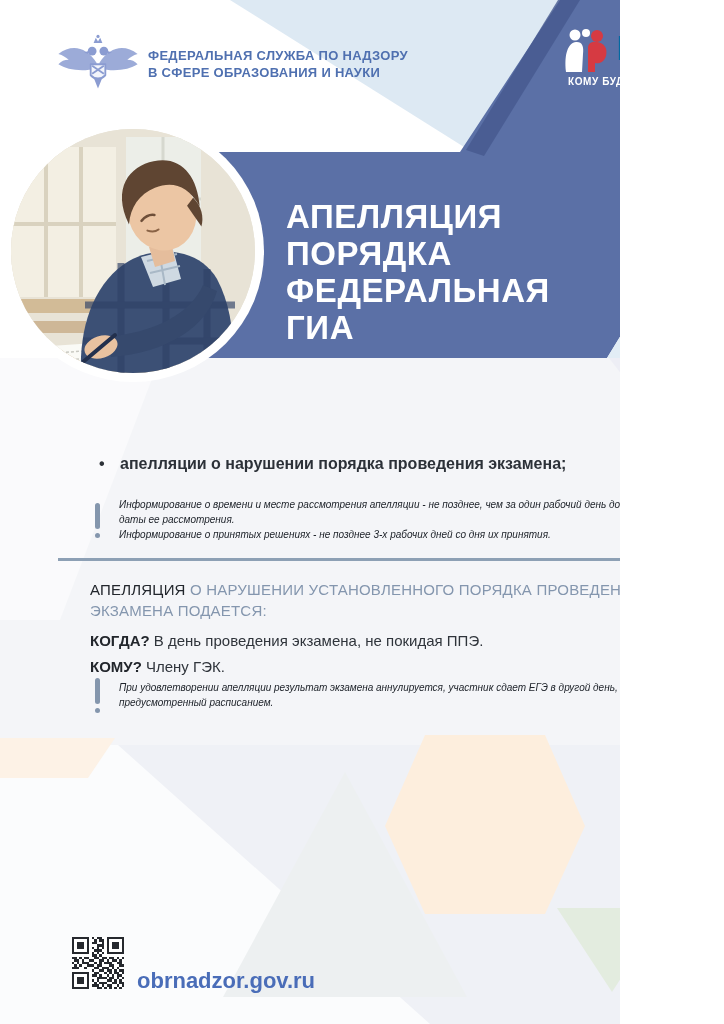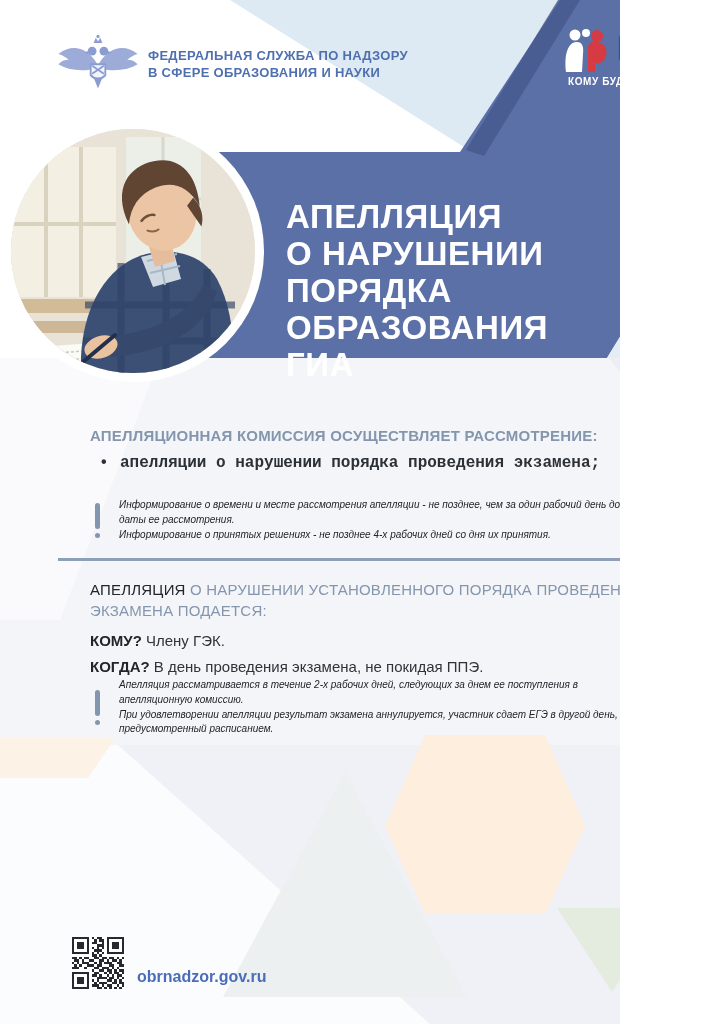--- a/index.html
+++ b/index.html
@@ -22,42 +22,42 @@
   .title{left:286px;top:198px;}
   .title-line{font-size:33px;font-weight:bold;color:#ffffff;line-height:37px;letter-spacing:.6px;}
 
   
   .photo-ring{left:2px;top:120px;width:262px;height:262px;border-radius:50%;background:#ffffff;}
   .photo{position:absolute;left:9px;top:9px;width:244px;height:244px;border-radius:50%;overflow:hidden;background:#e8e3d6;}
 
   
   .s1-heading{left:90px;top:427px;font-size:15px;font-weight:bold;color:#8496ae;letter-spacing:.2px;}
   .bullets{left:96px;top:452px;width:545px;margin:0;padding:0;list-style:none;}
-  .bullets li{position:relative;font-size:16px;font-weight:bold;color:#2c3138;padding-left:24px;line-height:23px;font-family:Liberation Mono, monospace;}
+  .bullets li{position:relative;font-size:16px;font-weight:bold;color:#2c3138;padding-left:24px;line-height:23px;}
   .bullets li::before{content:"•";position:absolute;left:3px;color:#2c3138;}
   .note{display:flex;align-items:center;}
   .note1{left:92px;top:498px;width:540px;}
   .note2{left:92px;top:678px;width:548px;}
   .excl{flex:0 0 10px;display:flex;flex-direction:column;align-items:center;margin-right:17px;}
   .excl .bar{width:5px;height:26px;background:#8496ad;border-radius:3px;}
   .excl .dot{width:5px;height:5px;background:#8496ad;border-radius:50%;margin-top:4px;}
   .note-text p{margin:0;font-size:10px;font-style:italic;color:#20252c;line-height:14.8px;}
   .divider{left:58px;top:558px;width:588px;height:3px;background:#8da0b5;}
   .s2-heading{left:90px;top:579px;width:566px;font-size:15px;font-weight:normal;line-height:21px;letter-spacing:.2px;}
   .s2-heading .em{color:#22262c;}
   .s2-heading .rest{color:#8496ae;}
   .qa{left:90px;top:628px;}
   .qa-line{font-size:15px;line-height:26px;color:#2f343b;}
   .qa-label{font-weight:bold;color:#22262c;}
 
   
   .qr{left:72px;top:937px;width:52px;height:52px;display:grid;
       grid-template-columns:repeat(21,1fr);grid-template-rows:repeat(21,1fr);background:#ffffff;}
   .qr div.on{background:#26292e;}
-  .site{left:137px;top:968px;font-size:16px;font-weight:bold;color:#4a6db8;text-decoration:none;}
+  .site{left:137px;top:968px;font-size:22px;font-weight:bold;color:#4a6db8;text-decoration:none;}
 </style>
 </head>
 <body>
 
 <div class="poster">
 
   <svg class="bg" viewBox="0 0 724 1024" xmlns="http://www.w3.org/2000/svg">
 
     <rect x="0" y="358" width="724" height="666" fill="#f4f5f8"></rect>
     <polygon points="0,745 724,745 724,1024 0,1024" fill="#fbfcfd"></polygon>
@@ -156,60 +156,57 @@
         </g>
         <path d="M206 162 C196 198 156 224 100 228 L94 208 C144 204 180 184 192 156 Z" fill="#36496d"></path>
         <ellipse cx="90" cy="218" rx="17" ry="11" fill="#e9c2a0" transform="rotate(-18 90 218)"></ellipse>
         <line x1="72" y1="233" x2="104" y2="206" stroke="#23304d" stroke-width="4" stroke-linecap="round"></line>
       </svg>
     </div>
   </div>
 
   <div class="abs title">
     <div class="title-line">АПЕЛЛЯЦИЯ</div>
-    <div class="title-line">О НАРУШЕНИИ</div>
     <div class="title-line">ПОРЯДКА</div>
-    <div class="title-line">ОБРАЗОВАНИЯ ГИА</div>
-  </div>
-
-  <div class="abs s1-heading">АПЕЛЛЯЦИОННАЯ КОМИССИЯ ОСУЩЕСТВЛЯЕТ РАССМОТРЕНИЕ:</div>
+    <div class="title-line">ФЕДЕРАЛЬНАЯ ГИА</div>
+  </div>
+
   <ul class="abs bullets">
     <li>апелляции о нарушении порядка проведения экзамена;</li>
   </ul>
   <div class="abs note note1">
     <div class="excl">
         <div class="bar"></div>
         <div class="dot"></div>
       </div>
     <div class="note-text">
       <p>Информирование  о времени и месте рассмотрения апелляции  - не позднее, чем за один рабочий день до даты ее рассмотрения.</p>
-      <p>Информирование о принятых решениях  - не позднее 4-х рабочих дней со дня их принятия.</p>
+      <p>Информирование о принятых решениях  - не позднее 3-х рабочих дней со дня их принятия.</p>
     </div>
   </div>
 
   <div class="abs divider"></div>
 
   <div class="abs s2-heading">
     <span class="em">АПЕЛЛЯЦИЯ</span><span class="rest"> О НАРУШЕНИИ УСТАНОВЛЕННОГО ПОРЯДКА ПРОВЕДЕНИЯ ЭКЗАМЕНА ПОДАЕТСЯ:</span>
   </div>
   <div class="abs qa">
     <div class="qa-line">
-      <span class="qa-label">КОМУ?</span><span> Члену ГЭК.</span>
+      <span class="qa-label">КОГДА?</span><span> В день проведения экзамена, не покидая ППЭ.</span>
     </div>
     <div class="qa-line">
-      <span class="qa-label">КОГДА?</span><span> В день проведения экзамена, не покидая ППЭ.</span>
+      <span class="qa-label">КОМУ?</span><span> Члену ГЭК.</span>
     </div>
   </div>
   <div class="abs note note2">
     <div class="excl">
         <div class="bar"></div>
         <div class="dot"></div>
       </div>
     <div class="note-text">
-      <p>Апелляция рассматривается в течение 2-х рабочих дней, следующих за днем ее поступления в апелляционную комиссию.</p>
       <p>При удовлетворении апелляции результат экзамена аннулируется, участник сдает ЕГЭ в другой день, предусмотренный расписанием.</p>
     </div>
   </div>
 
   <div class="abs qr">
       <div class="on"></div>
       <div class="on"></div>
       <div class="on"></div>
       <div class="on"></div>
       <div class="on"></div>

